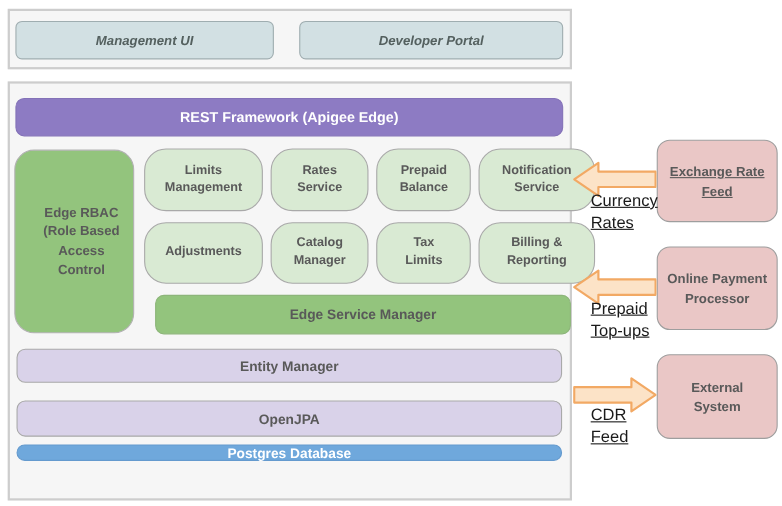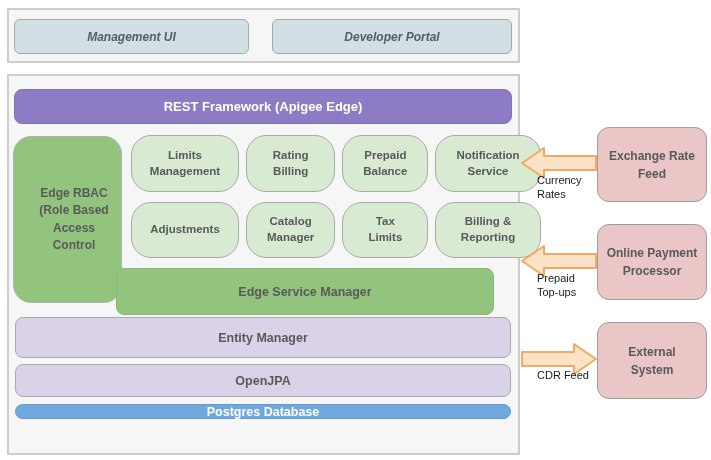--- a/index.html
+++ b/index.html
@@ -27,42 +27,42 @@
               color:#ffffff; font-size:13px; }
   .rbac { position:absolute; left:4px; top:60px; width:109px; height:167px;
           background:#93c47d; border:1px solid #b2b2b2; border-radius:18px;
           font-size:12px; line-height:1.45;padding-left:13px; }
   .rbac span { display:inline-block; max-width:82px; }
   .svc-grid { position:absolute; left:122px; top:59px; width:380px;
               display:grid; grid-template-columns:108px 1fr 1fr 1.15fr;
               grid-template-rows:57px 56px; column-gap:7px; row-gap:10px; }
   .svc { background:#d9ead3; border:1px solid #a9a9a9; border-radius:20px;
          font-size:11.5px; line-height:1.35; padding:2px 20px; }
-  .esm-bar { position:absolute; left:107px; top:192px; width:378px; height:47px;
+  .esm-bar { position:absolute; left:132px; top:192px; width:378px; height:36px;
              background:#93c47d; border:1px solid #8db57a; border-radius:8px; font-size:12.5px; }
-  .layer-bar { position:absolute; left:6px; width:496px; height:41px;
+  .layer-bar { position:absolute; left:6px; width:496px; height:31px;
                background:#d9d2e9; border:1px solid #a9a9a9; border-radius:8px; font-size:12.5px; }
   .layer-0 { top:241px; }
   .layer-1 { top:288px; height:33px; }
   .db-bar { position:absolute; left:6px; top:328px; width:496px; height:15px;
             background:#6fa8dc; border:1px solid #649ace; border-radius:8px;
             color:#ffffff; font-size:12.5px; }
 
   
   .ext { position:absolute; left:597px; width:110px; background:#eac7c6;
          border:1.5px solid #9e9e9e; border-radius:12px; font-size:12px;
          line-height:1.5; padding:4px 8px; }
-  .ext-0 { top:127px; height:75px; }
+  .ext-0 { top:127px; height:75px;text-decoration:underline; }
   .ext-1 { top:224px; height:76px; }
   .ext-2 { top:322px; height:77px; }
 
   .arrow { position:absolute; left:521px; width:76px; height:34px; }
   .arrow-0 { top:146px; } .arrow-1 { top:244px; } .arrow-2 { top:342px; }
-  .arrow-label { position:absolute; left:537px; width:58px; font-size:11px;
-                 color:#1a1a1a; line-height:1.3; }
+  .arrow-label { position:absolute; left:537px; width:58px; font-size:15px;
+                 color:#1a1a1a; line-height:1.3;text-decoration:underline; }
   .alabel-0 { top:173px; } .alabel-1 { top:271px; } .alabel-2 { top:368px; }
 </style>
 </head>
 <body>
 
 <div class="stage">
 
   <div class="container top-container">
     <div class="box topbox topbox-1">Management UI</div>
     <div class="box topbox topbox-2">Developer Portal</div>
@@ -70,21 +70,21 @@
 
   <div class="container main-container">
     <div class="box rest-bar">REST Framework (Apigee Edge)</div>
 
     <div class="box rbac">
       <span>Edge RBAC (Role Based Access Control</span>
     </div>
 
     <div class="svc-grid">
       <div class="box svc">Limits Management</div>
-      <div class="box svc">Rating Billing</div>
+      <div class="box svc">Rates Service</div>
       <div class="box svc">Prepaid Balance</div>
       <div class="box svc">Notification Service</div>
       <div class="box svc">Adjustments</div>
       <div class="box svc">Catalog Manager</div>
       <div class="box svc">Tax Limits</div>
       <div class="box svc">Billing &amp; Reporting</div>
     </div>
 
     <div class="box esm-bar">Edge Service Manager</div>
     <div class="box layer-bar layer-0">Entity Manager</div>

